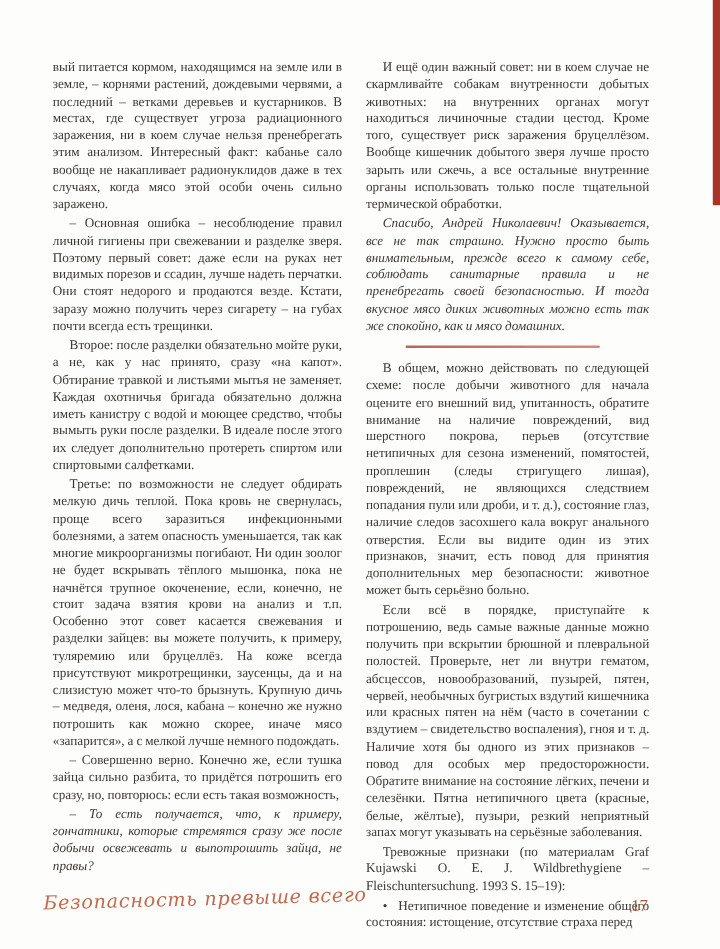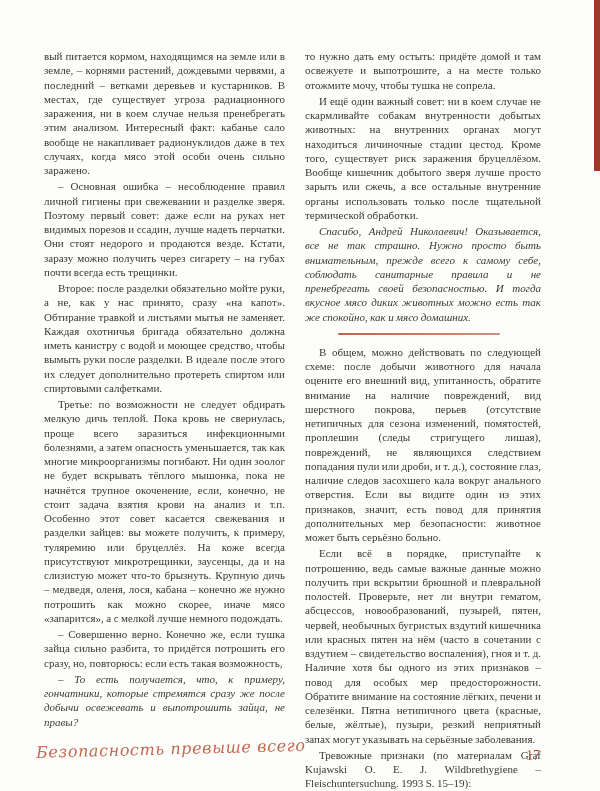--- a/index.html
+++ b/index.html
@@ -63,21 +63,20 @@
   <div class="col col-left">
     <p>вый питается кормом, находящимся на земле или в земле, – корнями растений, дождевыми червями, а последний – ветками деревьев и кустарников. В местах, где существует угроза радиационного заражения, ни в коем случае нельзя пренебрегать этим анализом. Интересный факт: кабанье сало вообще не накапливает радионуклидов даже в тех случаях, когда мясо этой особи очень сильно заражено.</p>
     <p class="indent">– Основная ошибка – несоблюдение правил личной гигиены при свежевании и разделке зверя. Поэтому первый совет: даже если на руках нет видимых порезов и ссадин, лучше надеть перчатки. Они стоят недорого и продаются везде. Кстати, заразу можно получить через сигарету – на губах почти всегда есть трещинки.</p>
     <p class="indent">Второе: после разделки обязательно мойте руки, а не, как у нас принято, сразу «на капот». Обтирание травкой и листьями мытья не заменяет. Каждая охотничья бригада обязательно должна иметь канистру с водой и моющее средство, чтобы вымыть руки после разделки. В идеале после этого их следует дополнительно протереть спиртом или спиртовыми салфетками.</p>
     <p class="indent">Третье: по возможности не следует обдирать мелкую дичь теплой. Пока кровь не свернулась, проще всего заразиться инфекционными болезнями, а затем опасность уменьшается, так как многие микроорганизмы погибают. Ни один зоолог не будет вскрывать тёплого мышонка, пока не начнётся трупное окоченение, если, конечно, не стоит задача взятия крови на анализ и т.п. Особенно этот совет касается свежевания и разделки зайцев: вы можете получить, к примеру, туляремию или бруцеллёз. На коже всегда присутствуют микротрещинки, заусенцы, да и на слизистую может что-то брызнуть. Крупную дичь – медведя, оленя, лося, кабана – конечно же нужно потрошить как можно скорее, иначе мясо «запарится», а с мелкой лучше немного подождать.</p>
     <p class="indent">– Совершенно верно. Конечно же, если тушка зайца сильно разбита, то придётся потрошить его сразу, но, повторюсь: если есть такая возможность,</p>
     <p class="indent italic">– То есть получается, что, к примеру, гончатники, которые стремятся сразу же после добычи освежевать и выпотрошить зайца, не правы?</p>
   </div>
 
   <div class="col col-right">
-    <p>то нужно дать ему остыть: придёте домой и там освежуете и выпотрошите, а на месте только отожмите мочу, чтобы тушка не сопрела.</p>
     <p class="indent">И ещё один важный совет: ни в коем случае не скармливайте собакам внутренности добытых животных: на внутренних органах могут находиться личиночные стадии цестод. Кроме того, существует риск заражения бруцеллёзом. Вообще кишечник добытого зверя лучше просто зарыть или сжечь, а все остальные внутренние органы использовать только после тщательной термической обработки.</p>
     <p class="indent italic">Спасибо, Андрей Николаевич! Оказывается, все не так страшно. Нужно просто быть внимательным, прежде всего к самому себе, соблюдать санитарные правила и не пренебрегать своей безопасностью. И тогда вкусное мясо диких животных можно есть так же спокойно, как и мясо домашних.</p>
 
     <div class="divider"></div>
 
     <p class="indent">В общем, можно действовать по следующей схеме: после добычи животного для начала оцените его внешний вид, упитанность, обратите внимание на наличие повреждений, вид шерстного покрова, перьев (отсутствие нетипичных для сезона изменений, помятостей, проплешин (следы стригущего лишая), повреждений, не являющихся следствием попадания пули или дроби, и т. д.), состояние глаз, наличие следов засохшего кала вокруг анального отверстия. Если вы видите один из этих признаков, значит, есть повод для принятия дополнительных мер безопасности: животное может быть серьёзно больно.</p>
     <p class="indent">Если всё в порядке, приступайте к потрошению, ведь самые важные данные можно получить при вскрытии брюшной и плевральной полостей. Проверьте, нет ли внутри гематом, абсцессов, новообразований, пузырей, пятен, червей, необычных бугристых вздутий кишечника или красных пятен на нём (часто в сочетании с вздутием – свидетельство воспаления), гноя и т. д. Наличие хотя бы одного из этих признаков – повод для особых мер предосторожности. Обратите внимание на состояние лёгких, печени и селезёнки. Пятна нетипичного цвета (красные, белые, жёлтые), пузыри, резкий неприятный запах могут указывать на серьёзные заболевания.</p>
     <p class="indent">Тревожные признаки (по материалам Graf Kujawski O. E. J. Wildbrethygiene – Fleischuntersuchung. 1993 S. 15–19):</p>
     <p class="indent"><span class="bullet-marker">•</span><span>Нетипичное поведение и изменение общего состояния: истощение, отсутствие страха перед</span></p>
   </div>

